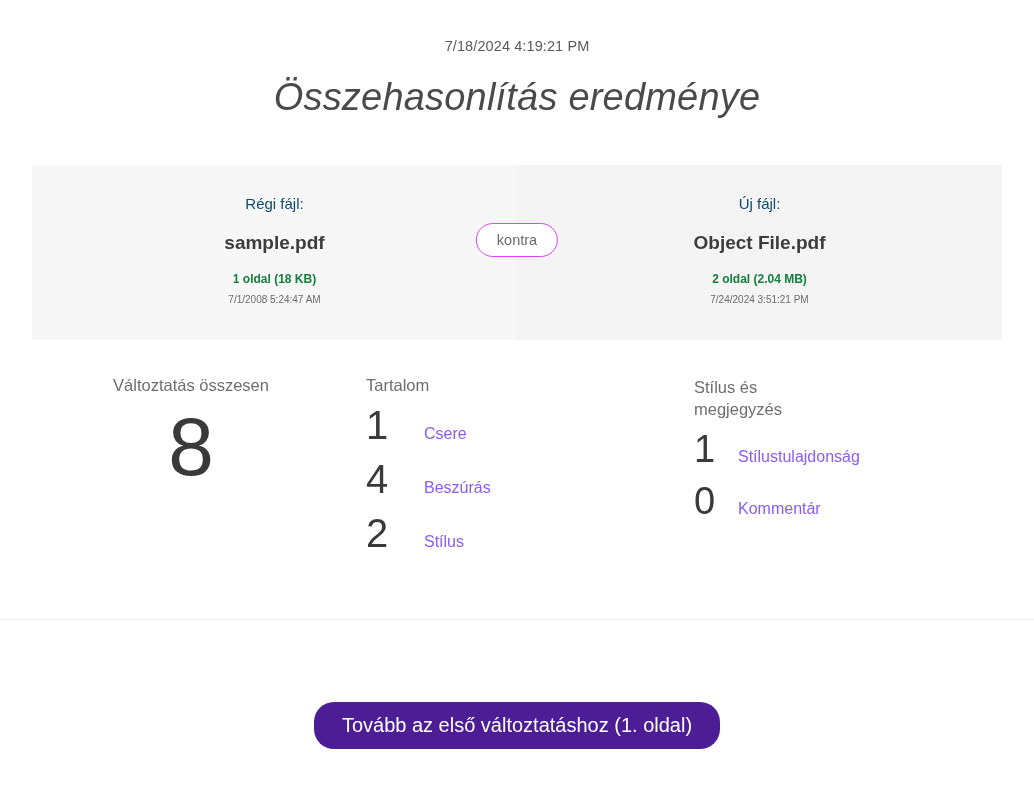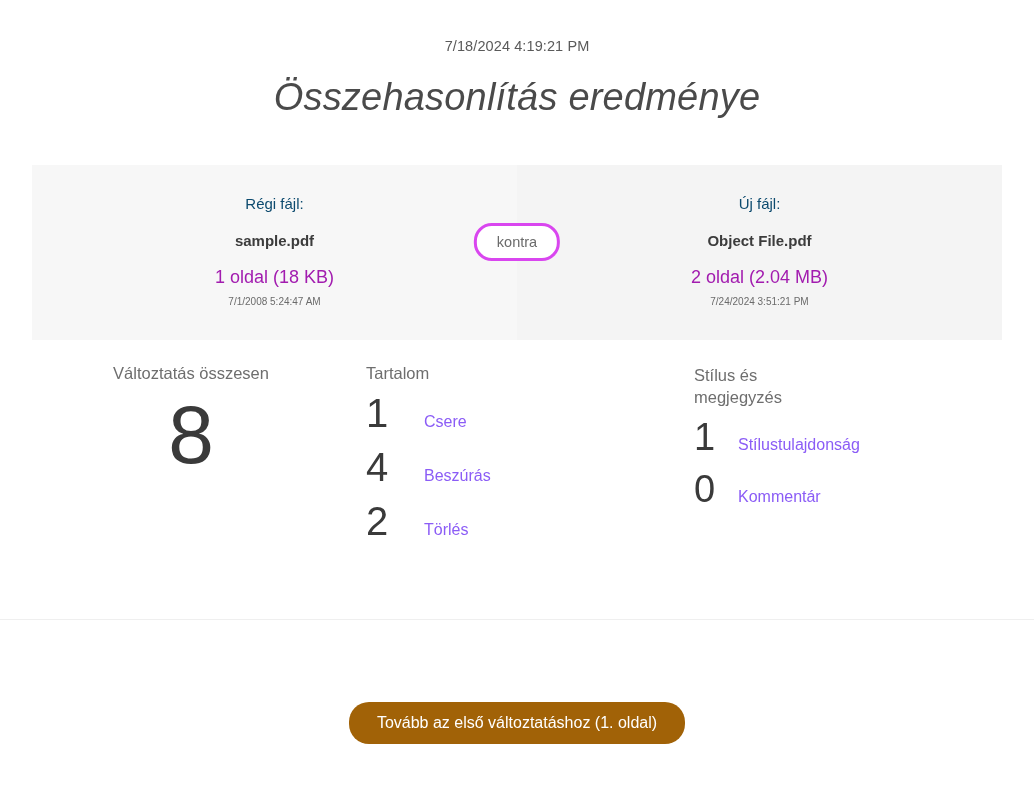--- a/index.html
+++ b/index.html
@@ -55,50 +55,50 @@
   }
   .compare-half.right {
     background: #f4f4f4;
   }
   .file-label {
     font-size: 15px;
     color: #0c4a6e;
     margin-bottom: 20px;
   }
   .file-name {
-    font-size: 15px;
+    font-size: 19px;
     font-weight: bold;
     color: #3c3c3c;
     margin-bottom: 18px;
   }
   .file-pages {
-    font-size: 18px;
-    font-weight: normal;
-    color: #a21caf;
+    font-size: 12px;
+    font-weight: bold;
+    color: #15803d;
     margin-bottom: 8px;
   }
   .file-date {
     font-size: 10px;
     color: #6b6b6b;
   }
   .versus-pill {
     position: absolute;
     left: 50%;
     top: 58px;
     transform: translateX(-50%);
     background: #ffffff;
-    border: 3px solid #d946ef;
+    border: 1px solid #d946ef;
     border-radius: 18px;
     padding: 8px 20px;
     font-size: 14.5px;
     color: #6b6b6b;
     z-index: 5;
   }
   .stats-area {
-    margin-top: 24px;
+    margin-top: 36px;
     display: flex;
     position: relative;
     padding: 0 32px;
     box-sizing: border-box;
   }
   .stat-col-total {
     width: 300px;
     text-align: center;
     padding-left: 18px;
     box-sizing: border-box;
@@ -154,23 +154,23 @@
   }
   .cta-wrap {
     position: absolute;
     left: 0;
     right: 0;
     top: 702px;
     text-align: center;
   }
   .cta-button {
     display: inline-block;
-    background: #a16207;
+    background: #4c1d95;
     color: #ffffff;
-    font-size: 16px;
+    font-size: 20px;
     border: none;
     border-radius: 20px;
     padding: 12px 28px;
     cursor: pointer;
     font-family: "Liberation Sans", sans-serif;
   }
   .bottom-edge {
     position: absolute;
     left: 0;
     right: 0;
@@ -220,21 +220,21 @@
       <div class="stat-row">
         <span class="num">1</span>
         <span class="lbl">Csere</span>
       </div>
       <div class="stat-row">
         <span class="num">4</span>
         <span class="lbl">Beszúrás</span>
       </div>
       <div class="stat-row">
         <span class="num">2</span>
-        <span class="lbl">Törlés</span>
+        <span class="lbl">Stílus</span>
       </div>
     </div>
 
     <div class="stat-col-style">
       <div class="stat-heading">Stílus és megjegyzés</div>
       <div class="stat-row">
         <span class="num">1</span>
         <span class="lbl">Stílustulajdonság</span>
       </div>
       <div class="stat-row">

